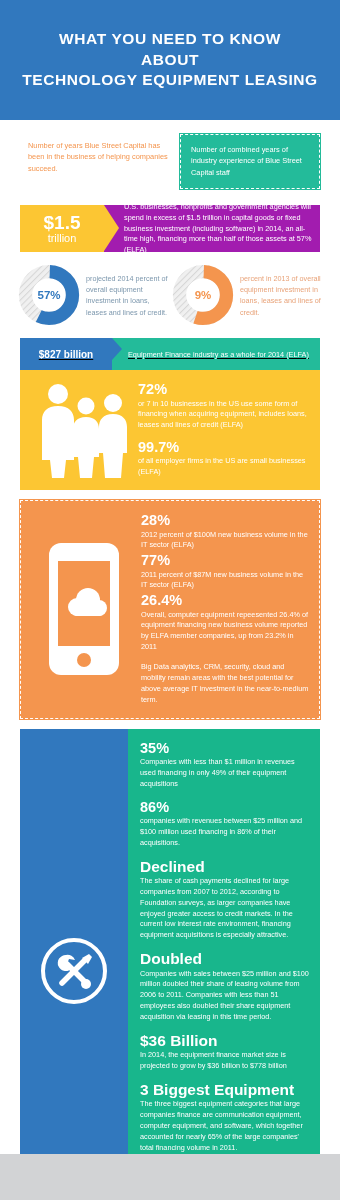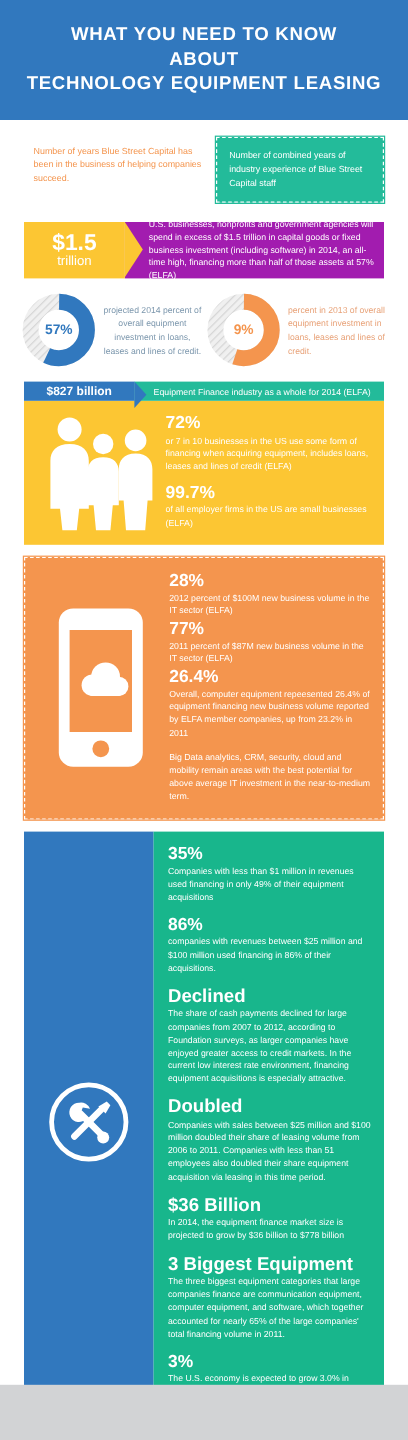--- a/index.html
+++ b/index.html
@@ -6,21 +6,21 @@
   html, body {
     width: 340px;
     background: #ffffff;
     font-family: "Liberation Sans", sans-serif;
   }
   body { width: 340px; height: 1200px; overflow: hidden; position: relative; }
 
   
   .header {
     background: #3178be;
-    height: 100px;
+    height: 120px;
     display: flex;
     align-items: center;
     justify-content: center;
     text-align: center;
   }
   .header-title {
     color: #ffffff;
     font-size: 15.5px;
     font-weight: bold;
     line-height: 1.35;
@@ -117,29 +117,30 @@
     position: absolute; inset: 0;
     display: flex; align-items: center; justify-content: center;
     font-size: 11.5px; font-weight: bold;
   }
   .donut-label.blue { color: #3178be; }
   .donut-label.orange { color: #f4954e; }
   .donut-text {
     font-size: 7.2px; line-height: 1.55;
     padding-left: 6px;
   }
-  .donut-text.blue { color: #7c97ad; text-align: center; }
+  .donut-text.blue { color: #7c97ad; }
   .donut-text.orange { color: #e8a278; }
 
   
   .row-827 {
     display: flex;
     margin: 2px 20px 0 20px;
-    height: 16px;
+    height: 32px;
     position: relative;
+    text-decoration: underline;
   }
   .b827-left {
     background: #3178be;
     flex: 0 0 92px;
     color: #ffffff;
     font-size: 10px; font-weight: bold;
     display: flex; align-items: center; justify-content: center;
     position: relative; z-index: 2;
   }
   .b827-arrow {

